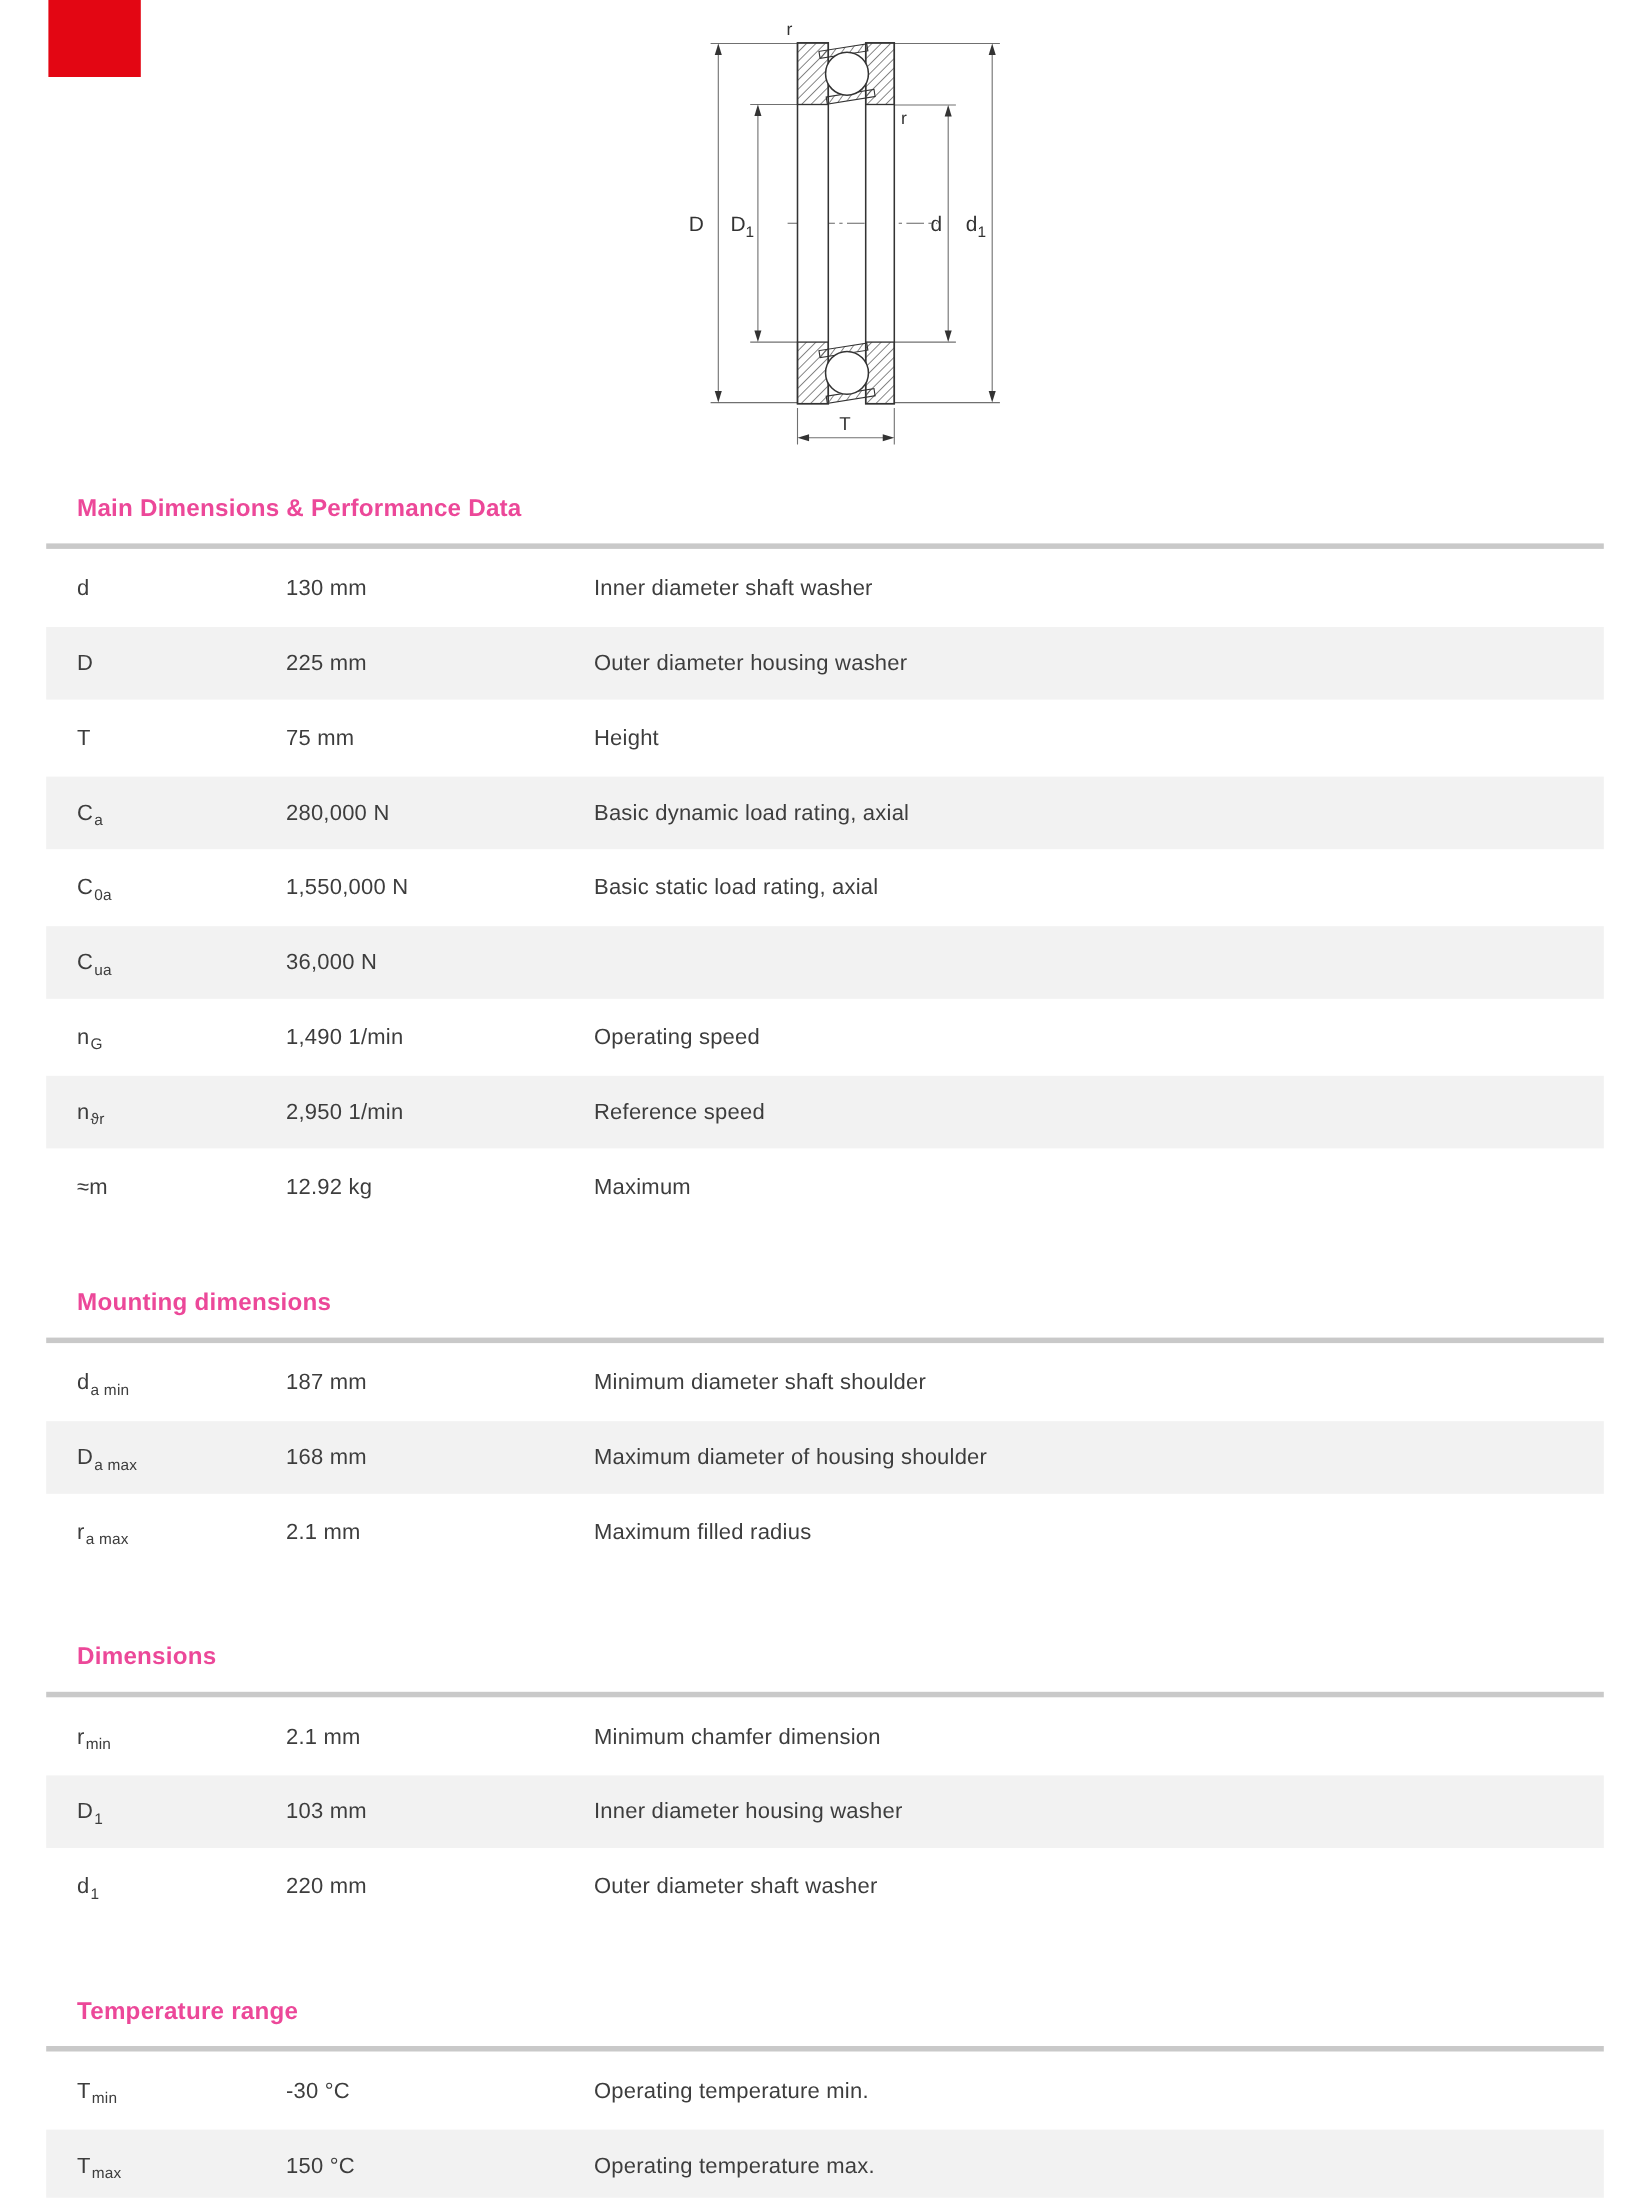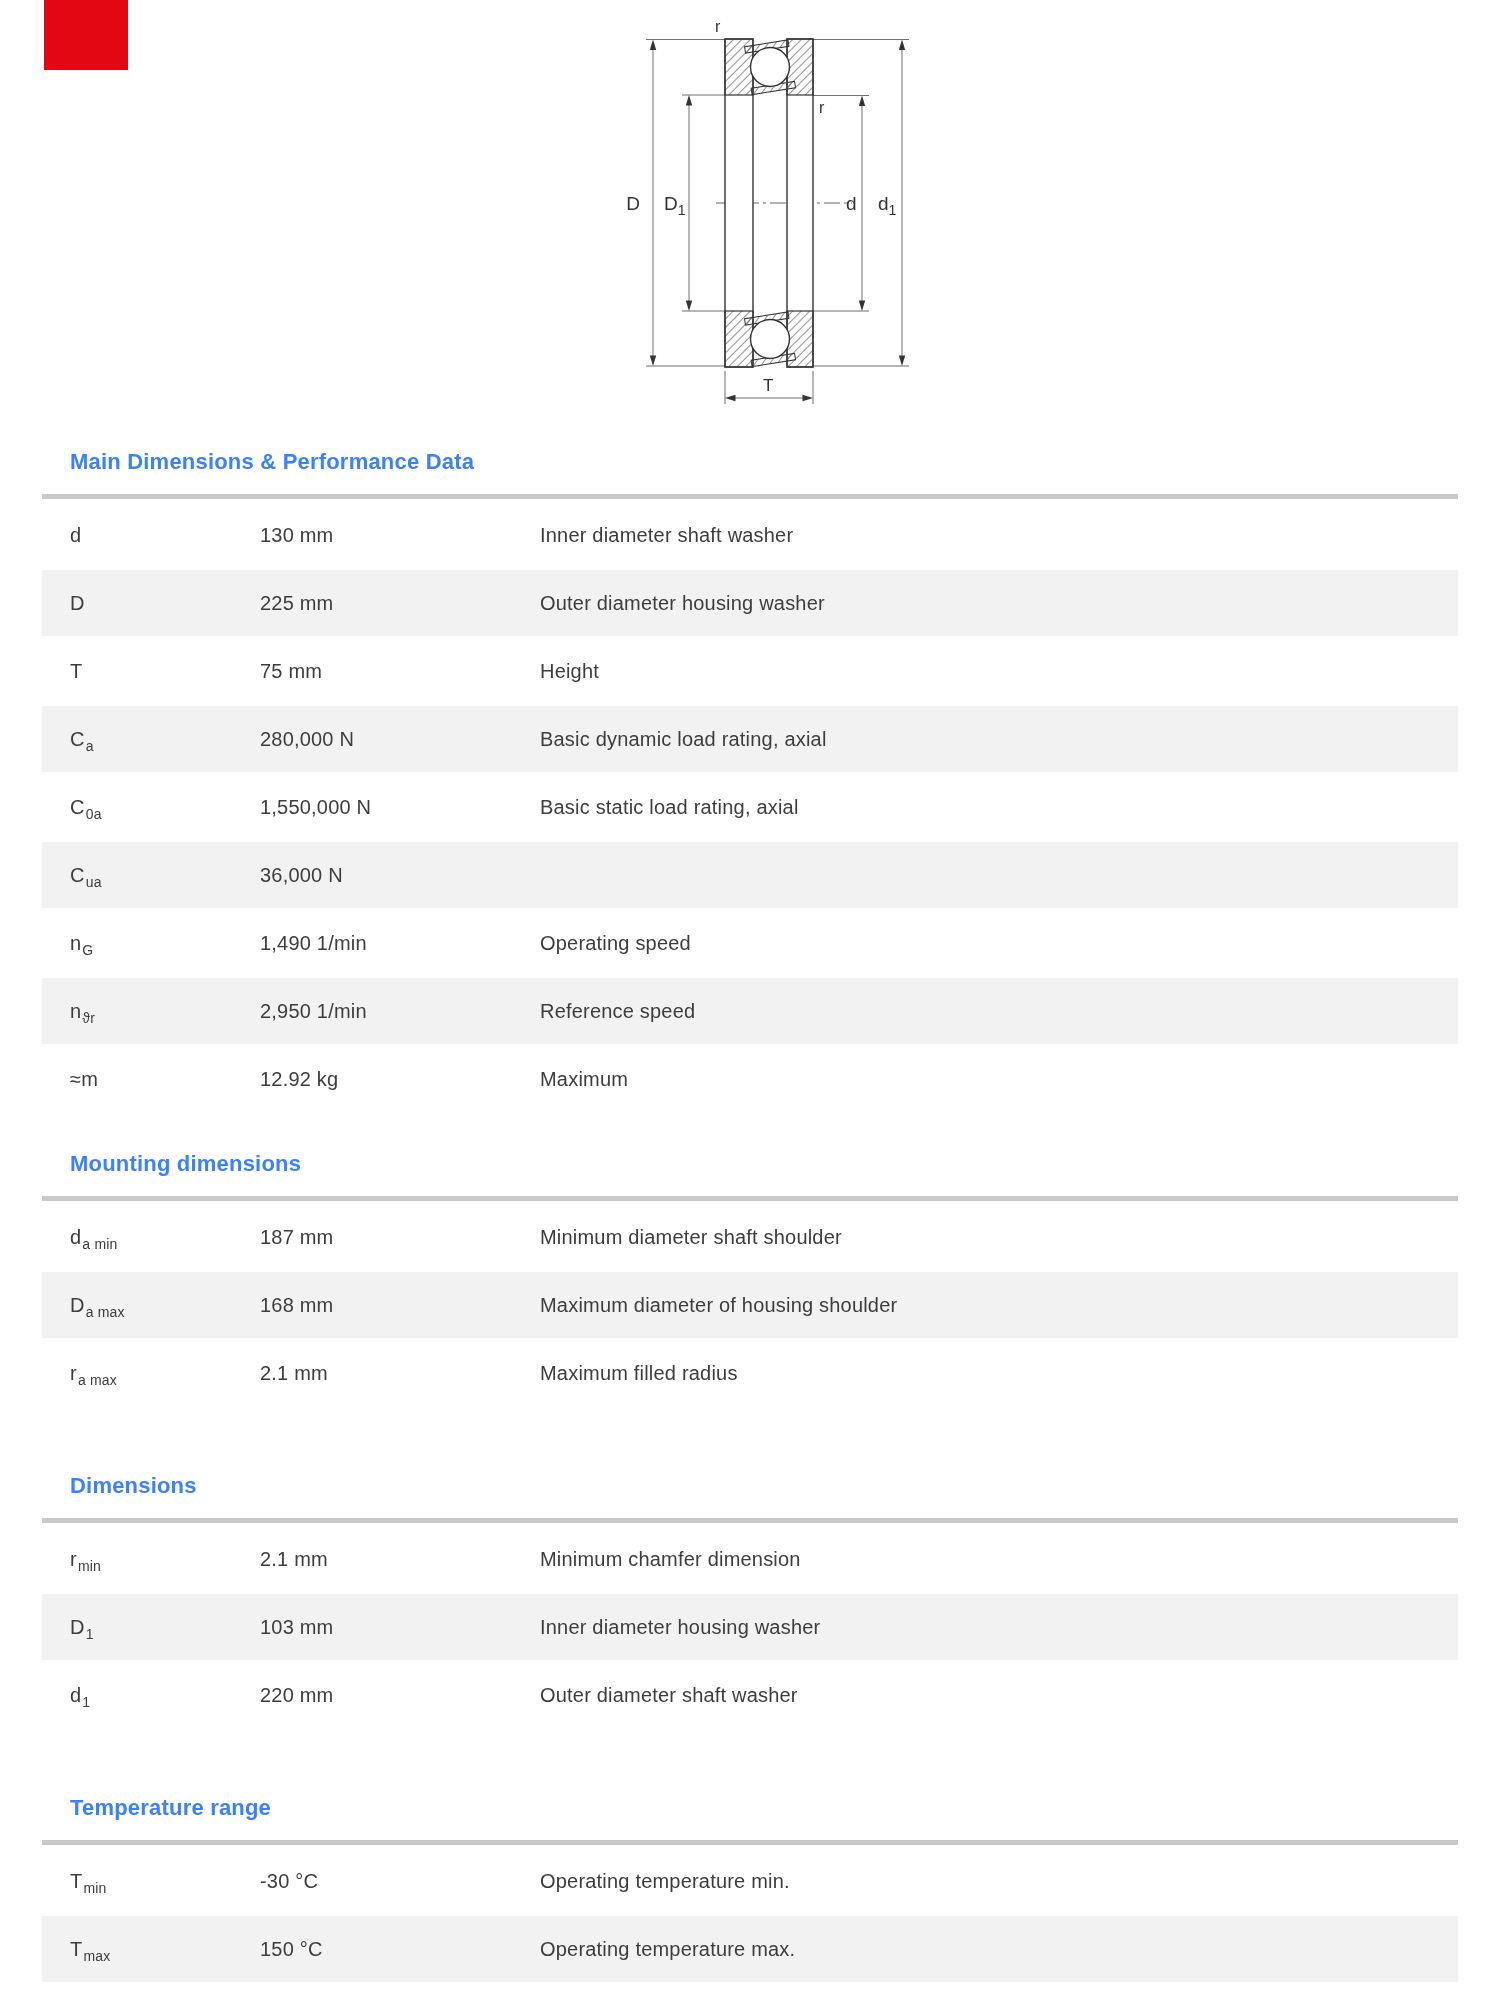--- a/index.html
+++ b/index.html
@@ -9,33 +9,33 @@
 
   
   .brand-box { position:absolute; left:44px; top:0; width:84px; height:70px; }
 
   
   .diagram { position:absolute; left:615px; top:5px; width:310px; height:410px; }
   .diagram svg text { font-family:"Liberation Sans", sans-serif; fill:#333; }
 
   
   #sections-wrap { position:absolute; left:42px; top:448px; width:1416px; }
-  .spec-section .section-title { font-size:22px; font-weight:bold; color:#3b82f6;
+  .spec-section .section-title { font-size:22px; font-weight:bold; color:#ec4899;
        line-height:28px; margin-left:28px; letter-spacing:0.2px; }
   .spec-section .section-divider { height:5px; background:#c9c9c9; margin-top:18px; }
   .spec-section .rows { margin-top:3px; }
   .spec-row { display:grid; grid-template-columns:190px 280px auto; align-items:center;
        height:66px; margin-bottom:2px; padding-left:28px; font-size:20px;
        letter-spacing:0.2px; background:#ffffff; }
   .spec-row.alt { background:#f2f2f2; }
   .spec-row sub { font-size:14px; line-height:1; position:relative; top:5px;
        vertical-align:baseline; margin-left:1px; }
   
   .spec-section { margin-bottom:0; }
-  .spec-section + .spec-section .section-title { margin-top:38px; }
+  .spec-section + .spec-section .section-title { margin-top:58px; }
   .spec-section:nth-of-type(3) .section-title,
   .spec-section:nth-of-type(4) .section-title { margin-top:66px; }
 </style>
 </head>
 <body>
 
 <div class="page">
 
   <div class="brand-box" style="background: rgb(227, 6, 19);"></div>
 

